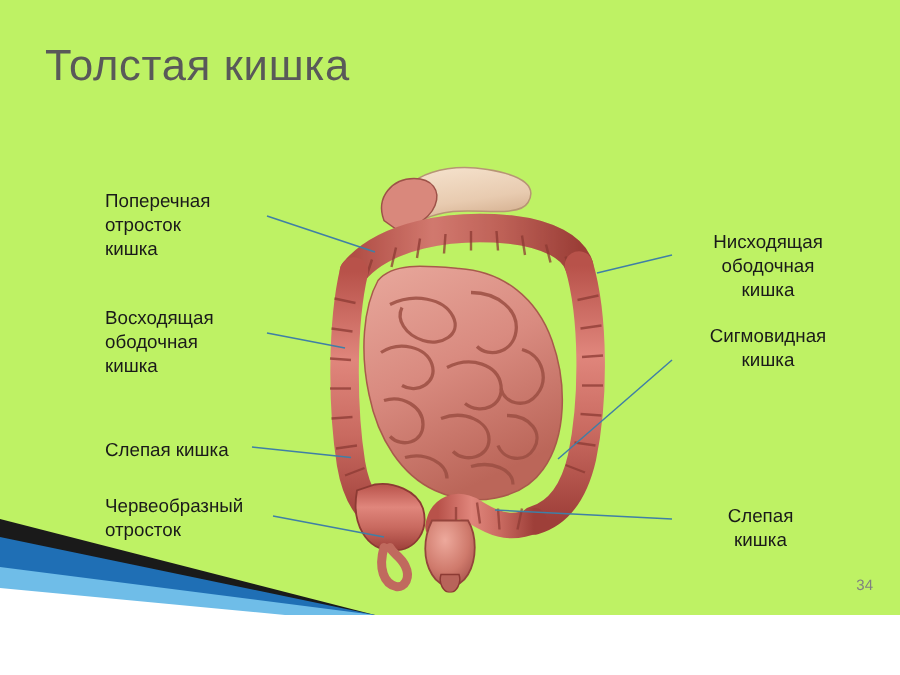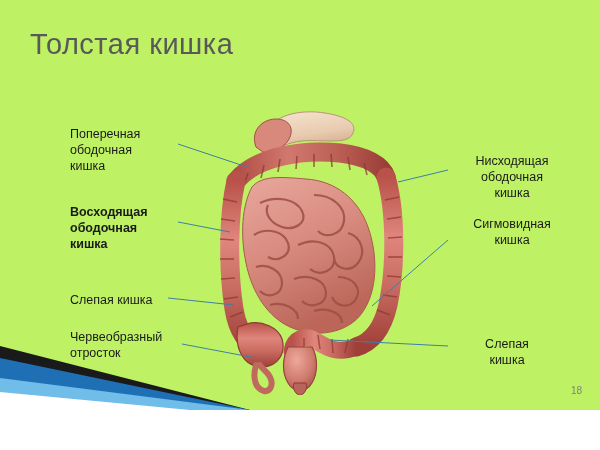--- a/index.html
+++ b/index.html
@@ -205,24 +205,24 @@
 
       <line x1="448" y1="170" x2="398" y2="182"></line>
 
       <line x1="448" y1="240" x2="372" y2="306"></line>
 
       <line x1="448" y1="346" x2="330" y2="340"></line>
     </g>
   </svg>
 
   <div class="label" style="left:70px; top:126px; width:108px;">Поперечная
-ободочная
-кишка</div>
-
-  <div class="label" style="left:70px; top:204px; width:108px;font-weight:bold;">Восходящая
+отросток
+кишка</div>
+
+  <div class="label" style="left:70px; top:204px; width:108px;">Восходящая
 ободочная
 кишка</div>
 
   <div class="label" style="left:70px; top:329px; width:126px;">Червеобразный
 отросток</div>
 
   <div class="label" style="left:70px; top:292px; width:120px;">Слепая кишка</div>
 
   <div class="label right" style="left:452px; top:153px; width:120px;">Нисходящая
 ободочная
@@ -234,15 +234,15 @@
   <div class="label right" style="left:452px; top:336px; width:110px;">Слепая
 кишка</div>
 
   <svg class="ribbon" viewBox="0 0 250 110" xmlns="http://www.w3.org/2000/svg">
     <polygon points="0,46 250,110 250,110 0,110" fill="#1a1a1a"></polygon>
     <polygon points="0,58 250,110 0,110" fill="#1f6fb5"></polygon>
     <polygon points="0,78 250,110 0,110" fill="#6fbde8"></polygon>
     <polygon points="0,92 190,110 0,110" fill="#ffffff"></polygon>
   </svg>
 
-  <div id="page-number">18</div>
+  <div id="page-number">34</div>
 
 </div>
 
 </body></html>

